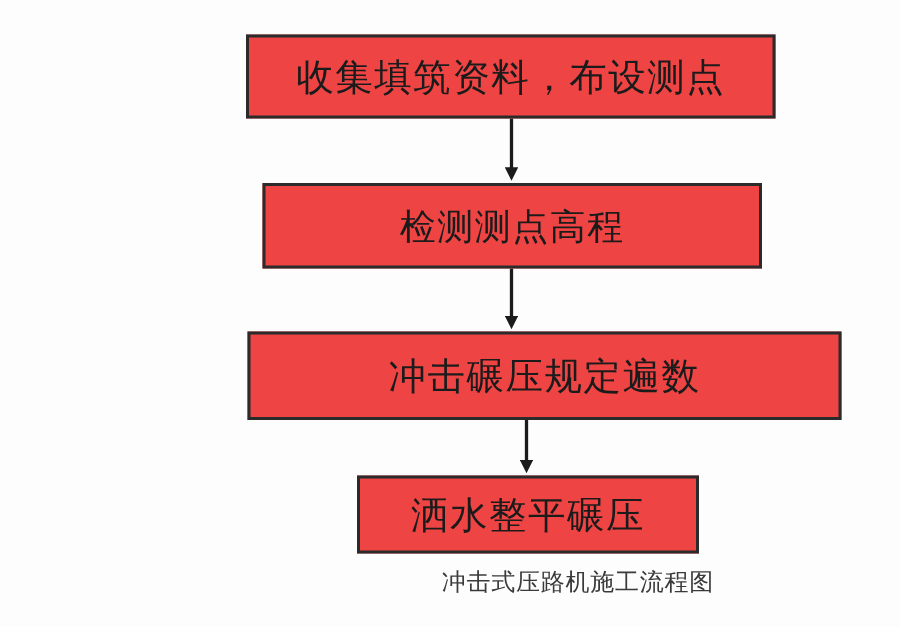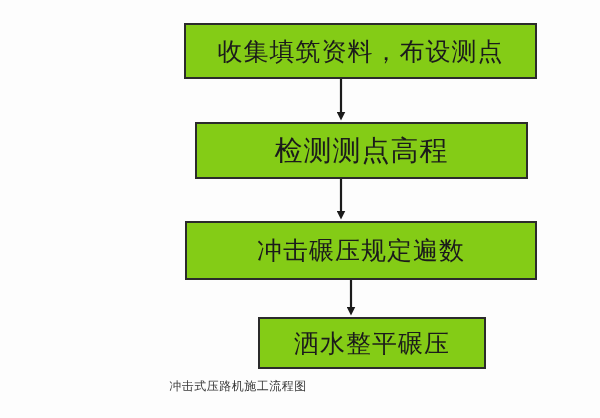--- a/index.html
+++ b/index.html
@@ -20,65 +20,64 @@
     position: relative;
     width: 600px;
     height: 418px;
     background: #fdfdfd;
   }
 
   
   .node {
     position: absolute;
     box-sizing: border-box;
-    background: #84cc16;
+    background: #ef4444;
     border: 2px solid #2b2b2b;
     display: flex;
     align-items: center;
     justify-content: center;
     text-align: center;
-    margin-left: 20px;
   }
   .node-label {
     font-size: 25px;
     line-height: 1;
     color: #1b1b1b;
     letter-spacing: 1px;
     white-space: nowrap;
     font-weight: 500;
   }
 
   #node-1 { left: 164px; top: 23px;  width: 353px; height: 56px; }
   #node-2 { left: 175px; top: 122px; width: 333px; height: 57px; }
-  #node-3 { left: 165px; top: 221px; width: 352px; height: 59px; text-align: right; }
+  #node-3 { left: 165px; top: 221px; width: 396px; height: 59px; text-align: right; }
   #node-4 { left: 238px; top: 317px; width: 228px; height: 52px; text-align: right; }
 
   #node-1 .node-label { font-size: 25px; }
-  #node-2 .node-label { font-size: 28px; }
+  #node-2 .node-label { font-size: 24px; }
   #node-3 .node-label { font-size: 25px; }
   #node-4 .node-label { font-size: 25px; }
 
   
   .connector {
     position: absolute;
     left: 0;
     top: 0;
     width: 600px;
     height: 418px;
     pointer-events: none;
   }
 
   
   #caption {
     position: absolute;
     left: 0;
     top: 378px;
     width: 476px;
-    text-align: center;
-    font-size: 12px;
+    text-align: right;
+    font-size: 16px;
     color: #3a3a3a;
     letter-spacing: 0.5px;
     font-family: "DejaVu Sans", "Liberation Sans", sans-serif;
   }
 </style>
 </head>
 <body>
 
 <div id="canvas">
 

